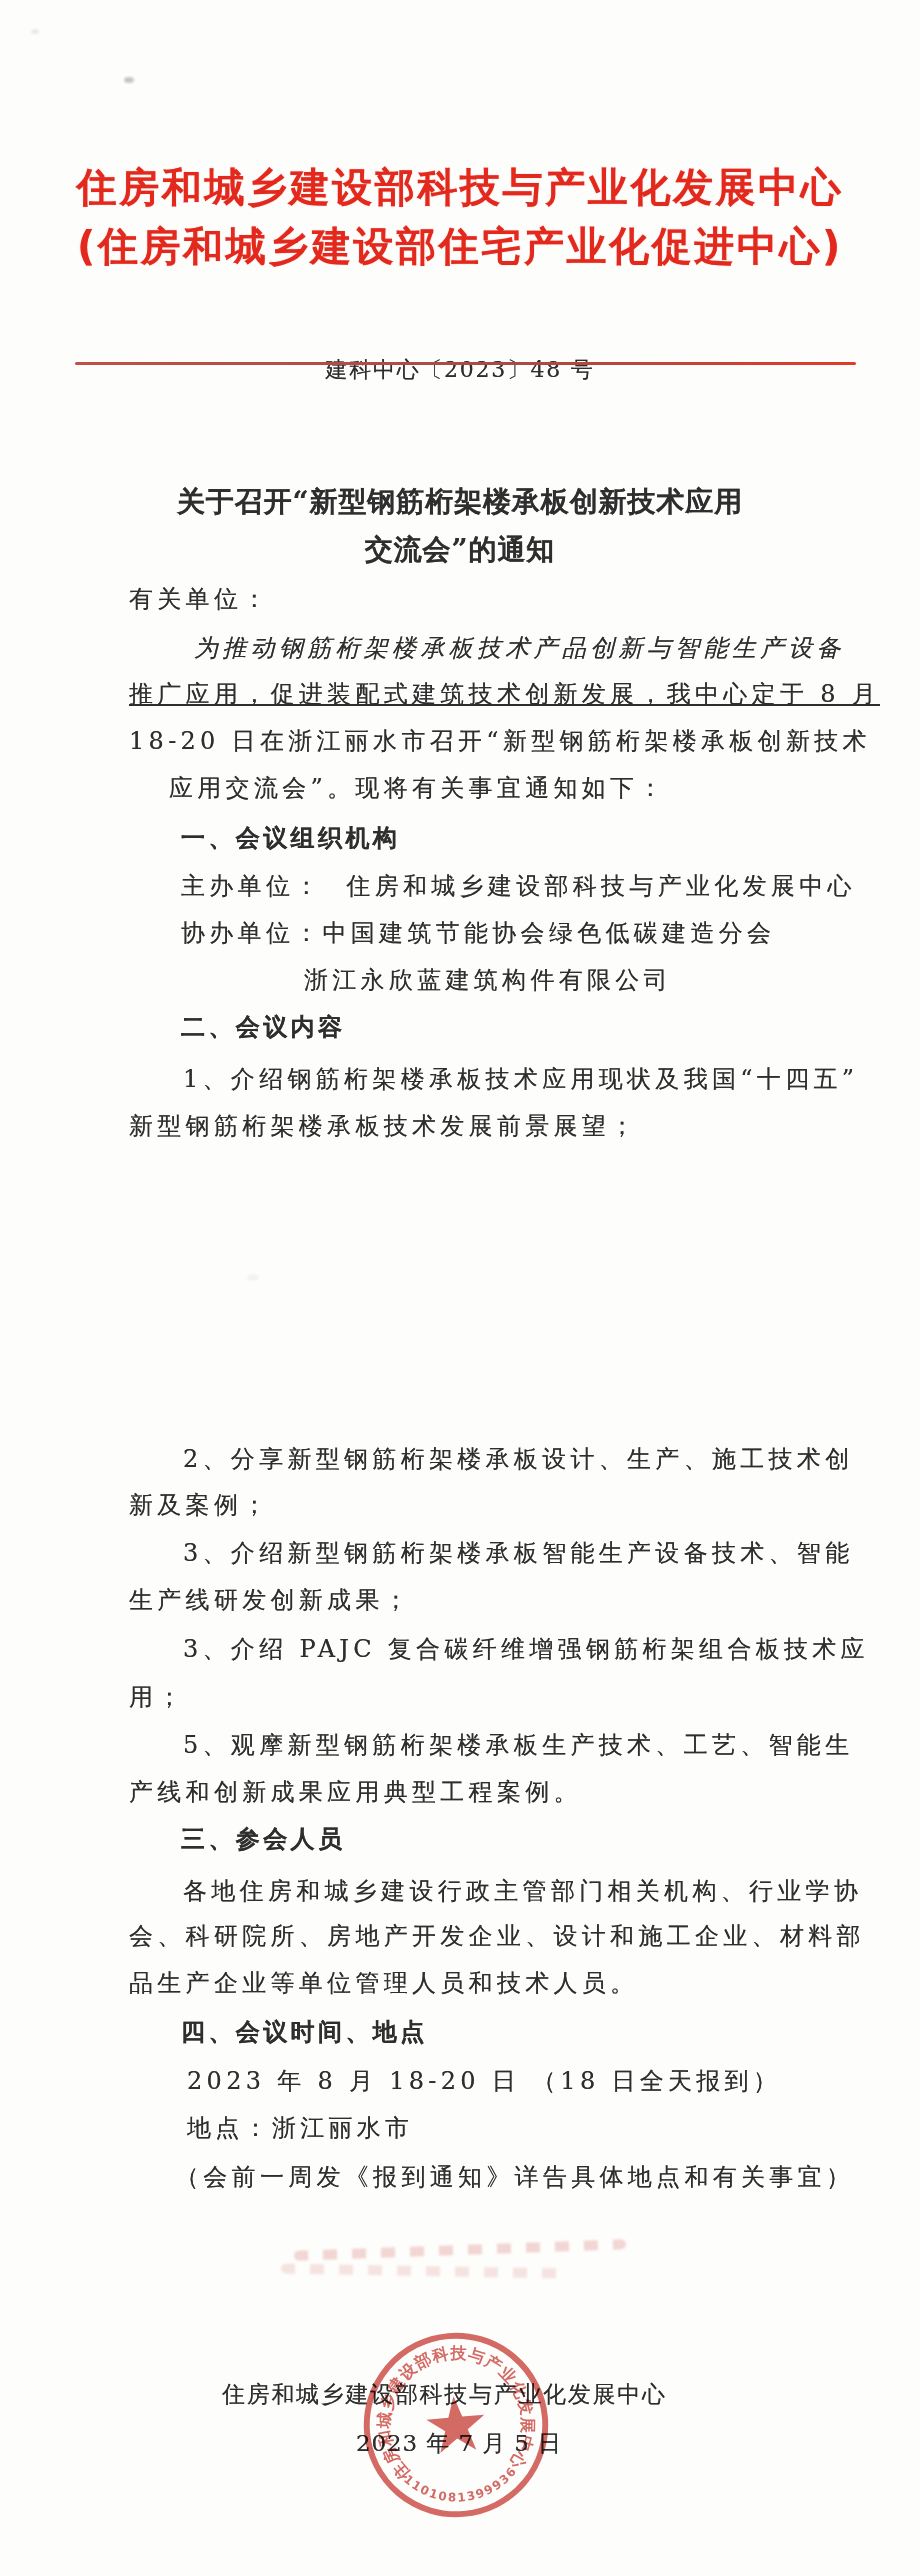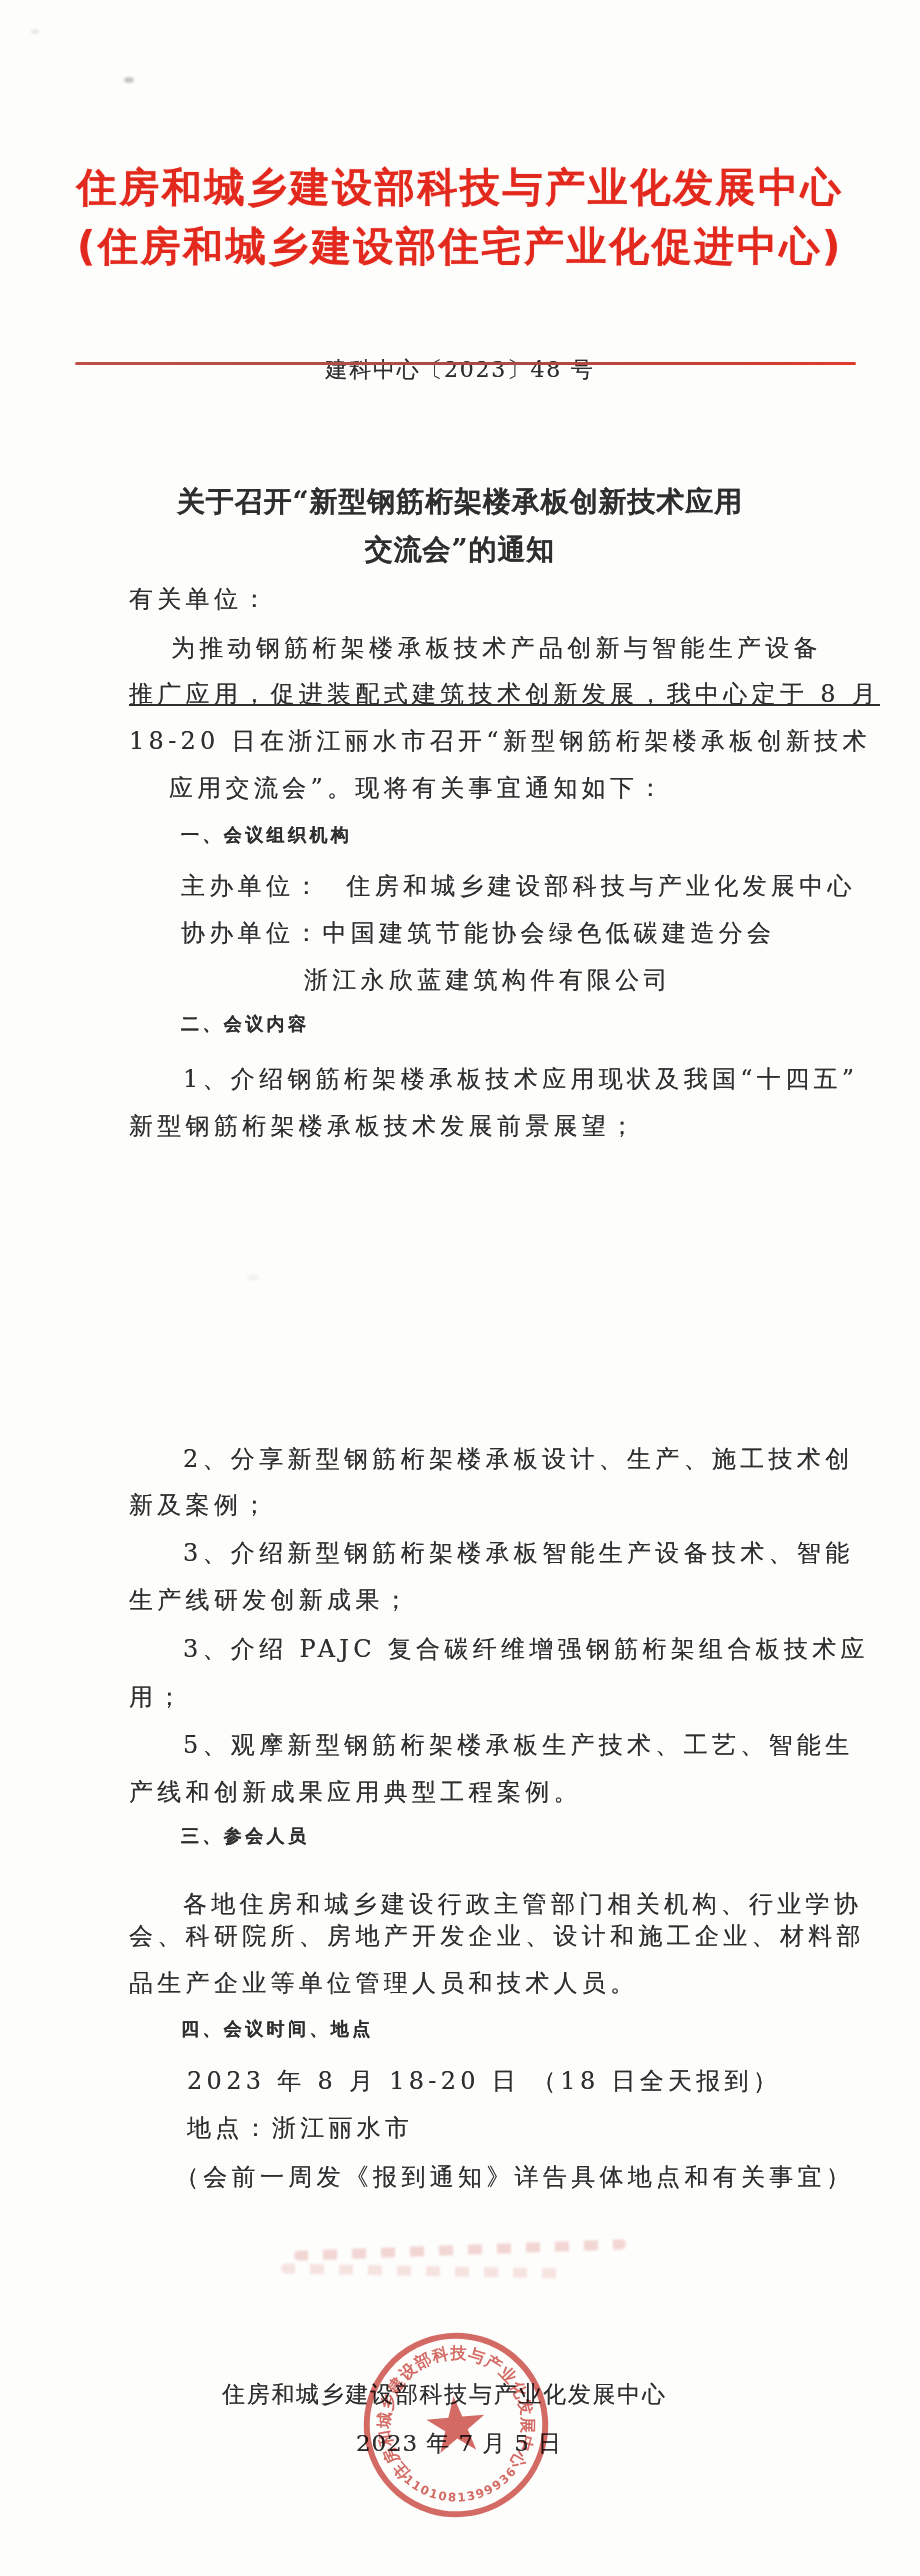--- a/index.html
+++ b/index.html
@@ -23,21 +23,21 @@
   }
   .docnum{font-size:22px;letter-spacing:1.7px;margin-top:20px;}
   .rule{
     position:absolute;left:75px;top:362px;width:781px;height:3.4px;
     background:linear-gradient(90deg,#c05048,var(--rule_red,#a84b45) 55%,#e23a2a);
     border-radius:1.7px;
   }
   .doctitle{font-weight:700;font-size:28px;letter-spacing:0.9px;}
   .heading{
     font-family:"DejaVu Sans","Liberation Sans",sans-serif;
-    font-weight:700;font-size:18px;letter-spacing:3.4px;
+    font-weight:700;font-size:24px;letter-spacing:3.4px;
     text-shadow:0 0 0.4px rgba(40,40,40,.8);
   }
   .signature{font-size:23px;letter-spacing:1.7px;}
   .sealdate{font-size:23px;letter-spacing:0.9px;}
   .speck{position:absolute;background:rgba(130,130,130,.45);filter:blur(0.9px);border-radius:50%;}
   .ghost{
     position:absolute;height:10.2px;border-radius:5.1px;filter:blur(1.3px);opacity:.3;
     background:repeating-linear-gradient(90deg,#d97d76 0 13.6px,transparent 13.6px 29px);
   }
   svg text{font-family:"DejaVu Sans","Liberation Sans",sans-serif;font-weight:700;}
@@ -53,21 +53,21 @@
 <div class="ln center letterhead" style="top:223px;">(住房和城乡建设部住宅产业化促进中心)</div>
 
 <div class="ln center docnum" style="top:337px;">建科中心〔2023〕48 号</div>
 <div class="rule"></div>
 
 <div class="ln center doctitle" style="top:486px;">关于召开“新型钢筋桁架楼承板创新技术应用</div>
 <div class="ln center doctitle" style="top:534px;">交流会”的通知</div>
 
 <div class="ln" style="left:129px;top:586px;">有关单位：</div>
 
-<div class="ln" style="left:171px;top:635px;">为推动钢筋桁架楼承板技术产品创新与智能生产设备</div>
+<div class="ln" style="left:194px;top:635px;font-style:italic;">为推动钢筋桁架楼承板技术产品创新与智能生产设备</div>
 <div class="ln" style="left:129px;top:681px;text-decoration:underline;">推广应用，促进装配式建筑技术创新发展，我中心定于 8 月</div>
 <div class="ln" style="left:129px;top:728px;">18-20 日在浙江丽水市召开“新型钢筋桁架楼承板创新技术</div>
 <div class="ln" style="left:129px;top:775px;margin-left:40px;">应用交流会”。现将有关事宜通知如下：</div>
 
 <div class="ln heading" style="left:181px;top:825px;">一、会议组织机构</div>
 <div class="ln" style="left:181px;top:873px;">主办单位：  住房和城乡建设部科技与产业化发展中心</div>
 <div class="ln" style="left:181px;top:920px;">协办单位：中国建筑节能协会绿色低碳建造分会</div>
 <div class="ln" style="left:304px;top:967px;">浙江永欣蓝建筑构件有限公司</div>
 
 <div class="ln heading" style="left:181px;top:1014px;">二、会议内容</div>
@@ -76,21 +76,21 @@
 <div class="ln" style="left:183px;top:1446px;text-align:right;">2、分享新型钢筋桁架楼承板设计、生产、施工技术创</div>
 <div class="ln" style="left:129px;top:1492px;">新及案例；</div>
 <div class="ln" style="left:183px;top:1540px;">3、介绍新型钢筋桁架楼承板智能生产设备技术、智能</div>
 <div class="ln" style="left:129px;top:1587px;">生产线研发创新成果；</div>
 <div class="ln" style="left:183px;top:1636px;">3、介绍 PAJC 复合碳纤维增强钢筋桁架组合板技术应</div>
 <div class="ln" style="left:129px;top:1684px;">用；</div>
 <div class="ln" style="left:183px;top:1732px;">5、观摩新型钢筋桁架楼承板生产技术、工艺、智能生</div>
 <div class="ln" style="left:129px;top:1779px;">产线和创新成果应用典型工程案例。</div>
 
 <div class="ln heading" style="left:181px;top:1826px;">三、参会人员</div>
-<div class="ln" style="left:183px;top:1878px;margin-top:13px;">各地住房和城乡建设行政主管部门相关机构、行业学协</div>
+<div class="ln" style="left:183px;top:1878px;">各地住房和城乡建设行政主管部门相关机构、行业学协</div>
 <div class="ln" style="left:129px;top:1923px;">会、科研院所、房地产开发企业、设计和施工企业、材料部</div>
 <div class="ln" style="left:129px;top:1970px;">品生产企业等单位管理人员和技术人员。</div>
 
 <div class="ln heading" style="left:181px;top:2019px;">四、会议时间、地点</div>
 <div class="ln" style="left:187px;top:2068px;">2023 年 8 月 18-20 日 （18 日全天报到）</div>
 <div class="ln" style="left:187px;top:2115px;">地点：浙江丽水市</div>
 <div class="ln" style="left:175px;top:2164px;">（会前一周发《报到通知》详告具体地点和有关事宜）</div>
 
 <div class="ghost" style="left:294px;top:2245px;width:332px;transform:rotate(-2deg);"></div>
 <div class="ghost" style="left:281px;top:2266px;width:281px;opacity:.2;transform:rotate(1deg);"></div>

